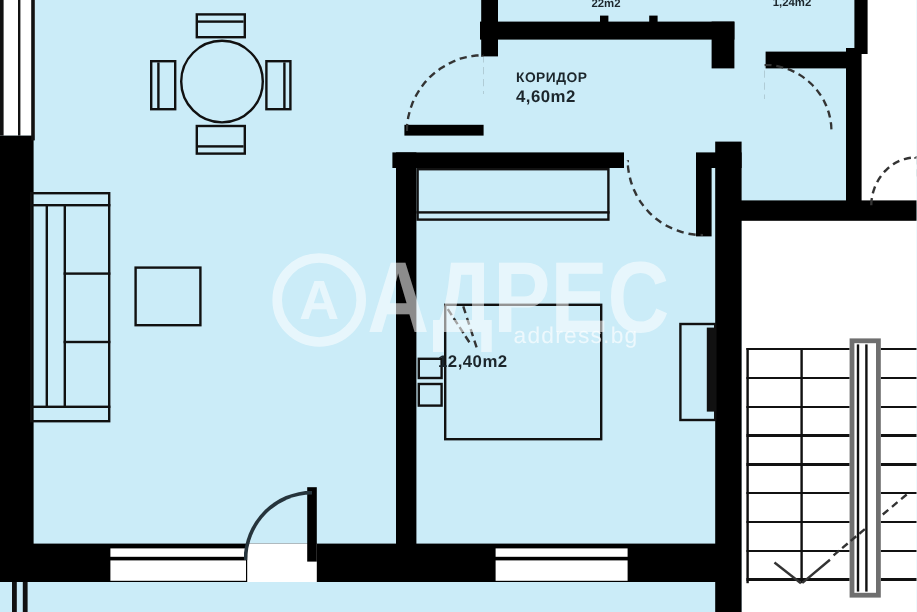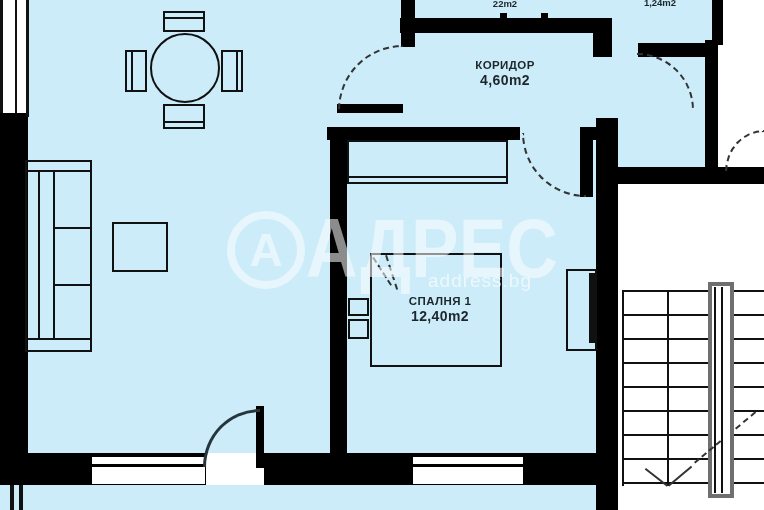--- a/index.html
+++ b/index.html
@@ -8,21 +8,21 @@
   .wall{position:absolute;background:#000;}
   .white{position:absolute;background:#fff;}
   .line{position:absolute;background:#111;}
   .furn{position:absolute;border:2px solid #111;box-sizing:border-box;background:transparent;}
   .round{border-radius:50%;}
   .arc{position:absolute;box-sizing:border-box;}
   .arc.d-tl{border-top:2px dashed #333;border-left:2px dashed #333;border-top-left-radius:100% 100%;}
   .arc.d-bl{border-bottom:2px dashed #333;border-left:2px dashed #333;border-bottom-left-radius:100% 100%;}
   .arc.d-tr{border-top:2px dashed #333;border-right:2px dashed #333;border-top-right-radius:100% 100%;}
   .arc.s-tl{border-top:3px solid #26343c;border-left:3px solid #26343c;border-top-left-radius:100% 100%;}
-  .label{position:absolute;color:#1c262c;font-weight:bold;text-align:center;letter-spacing:.4px;}
+  .label{position:absolute;color:#1c262c;font-weight:bold;letter-spacing:.4px;}
   .label .nm{font-size:11.5px;line-height:15px;}
   .label .ar{font-size:14px;line-height:14px;}
   .toplab{position:absolute;color:#1c262c;font-weight:bold;font-size:9.5px;text-align:center;}
   .sline{position:absolute;height:2px;background:#333;transform-origin:0 0;}
   .dash{position:absolute;height:0;border-top:2px dashed #333;transform-origin:0 0;}
   .steps{position:absolute;left:622px;top:290px;width:142px;height:196px;
          background:repeating-linear-gradient(180deg,#111 0px,#111 2px,transparent 2px,transparent 24px);}
   .rail{position:absolute;left:708px;top:282px;width:26px;height:216px;background:#fff;
         border:4px solid #6f6f6f;box-sizing:border-box;}
   .badge{position:absolute;left:719px;top:79px;width:42px;height:42px;border:3px solid #1a1a1a;
@@ -121,21 +121,20 @@
   <div class="line" style="left:10px;top:485px;width:4px;height:25px;"></div>
   <div class="line" style="left:19px;top:485px;width:4px;height:25px;"></div>
 
   <div class="label" style="left:92px;top:171px;width:220px;">
   </div>
   <div class="label" style="left:430px;top:58px;width:150px;">
     <div class="nm">КОРИДОР</div>
     <div class="ar">4,60m2</div>
   </div>
   <div class="label" style="left:365px;top:294px;width:150px;">
-    <div class="nm">СПАЛНЯ 1</div>
     <div class="ar">12,40m2</div>
   </div>
   <div class="toplab" style="left:468px;top:-2px;width:74px;">22m2</div>
   <div class="toplab" style="left:622px;top:-3px;width:76px;">1,24m2</div>
 
 
   <div class="wm wm-circle">
     <span>А</span>
   </div>
   <div class="wm wm-brand">АДРЕС</div>

